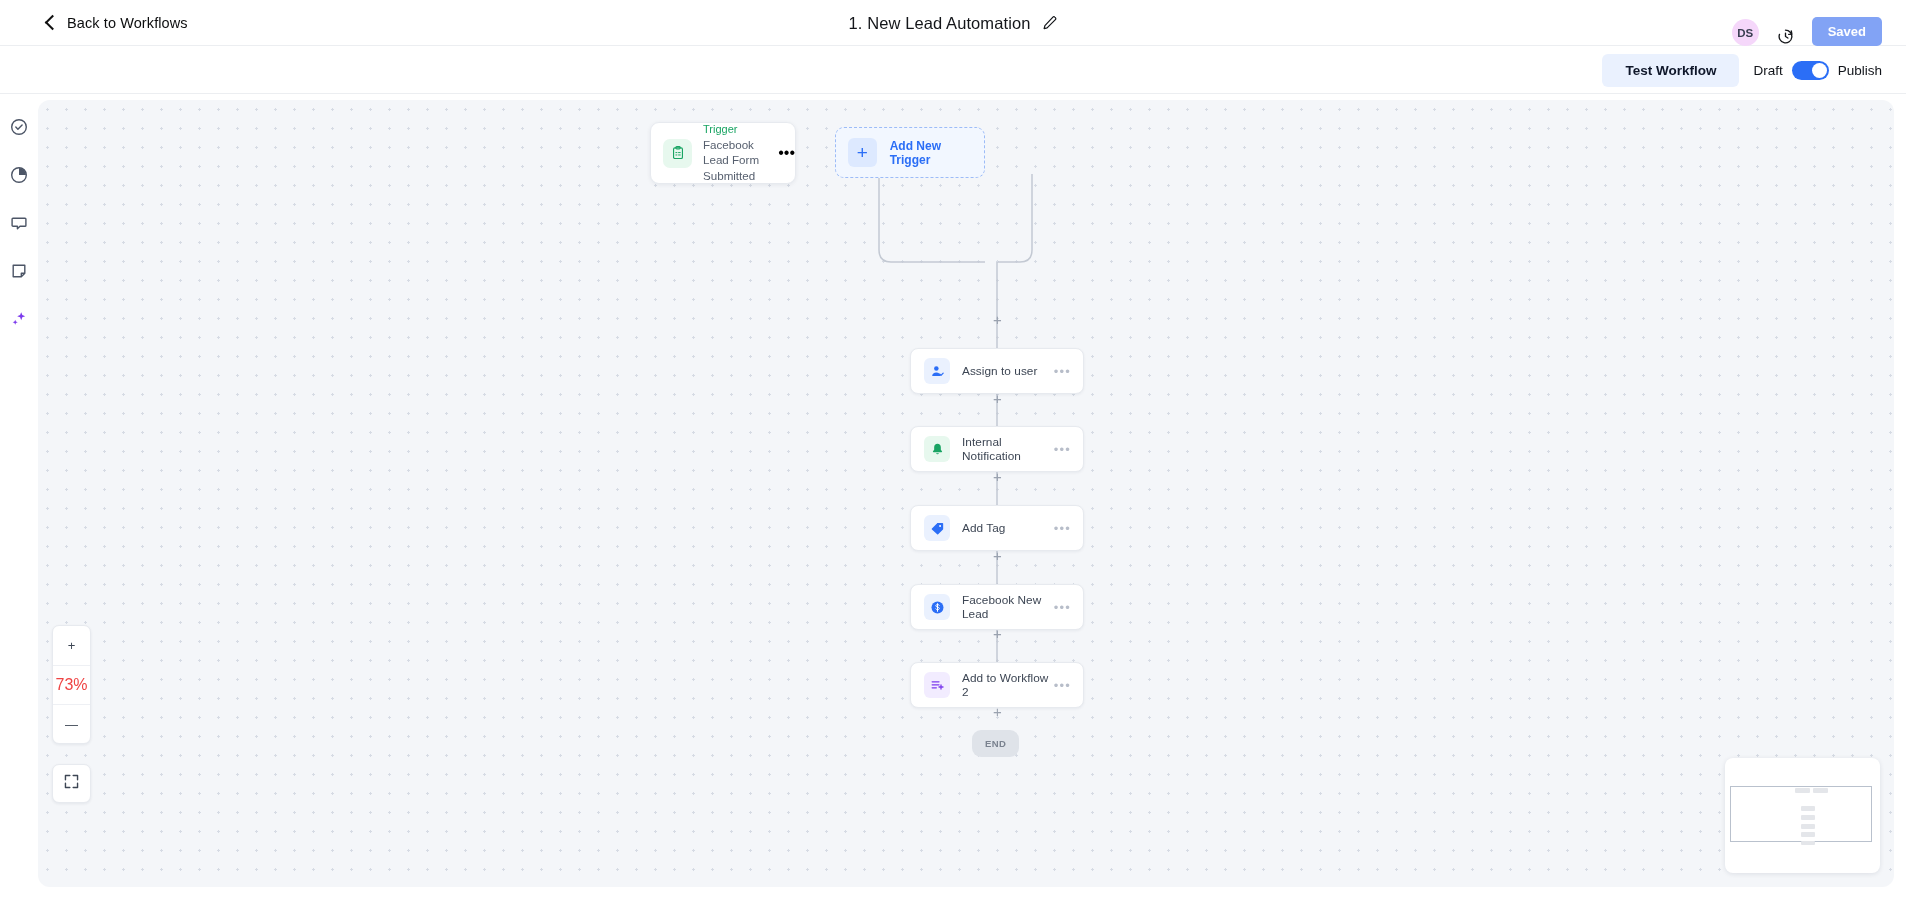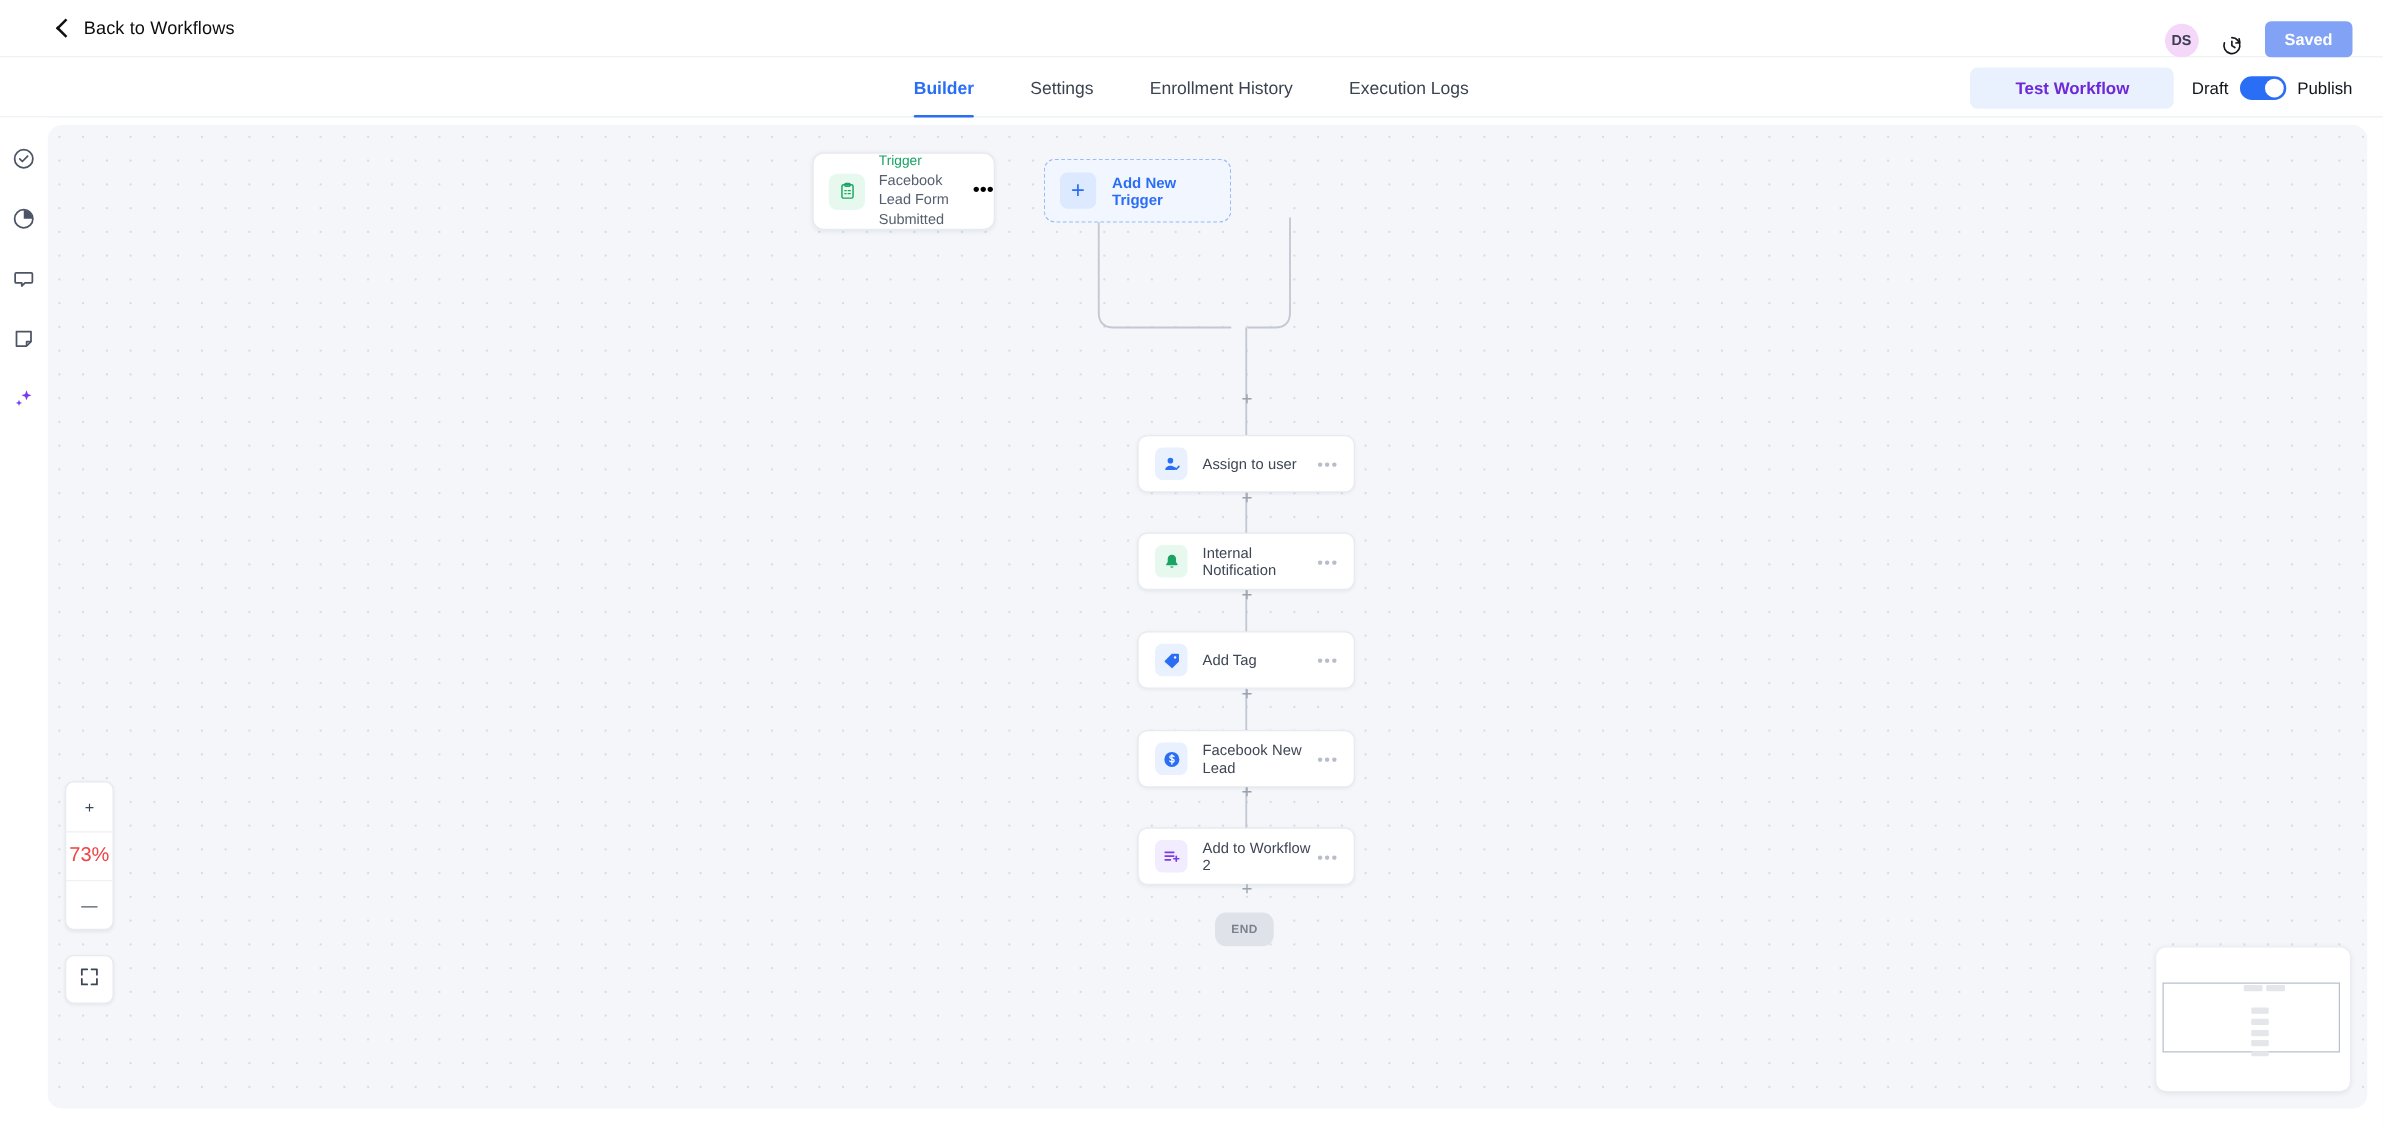--- a/index.html
+++ b/index.html
@@ -69,22 +69,22 @@
   .tab.active { color: #2b6ef6; font-weight: 700; }
   .tab.active::after {
     content: ""; position: absolute; left: 0; right: 0; bottom: 0;
     height: 2.5px; background: #2b6ef6; border-radius: 2px;
   }
   .tabbar-right {
     position: absolute; right: 24px; top: 0; height: 48px;
     display: flex; align-items: center; gap: 14px;
   }
   .test-btn {
-    background: #eaf1fe; color: #6d28d9; border: none; border-radius: 6px;
-    font-size: 13.5px; font-weight: 700; padding: 9px 36px;
+    background: #eaf1fe; color: #0f172a; border: none; border-radius: 6px;
+    font-size: 13.5px; font-weight: 700; padding: 9px 23px;
     font-family: inherit; cursor: pointer;
   }
   .toggle-group { display: flex; align-items: center; gap: 9px; }
   .tg-label { font-size: 13.5px; color: #11141a; }
   .switch {
     width: 37px; height: 19px; border-radius: 11px; background: #2b6ef6;
     position: relative; cursor: pointer;
   }
   .switch .knob {
     position: absolute; right: 2px; top: 2px;
@@ -215,41 +215,43 @@
 </style>
 </head>
 <body>
 
 <div class="topbar">
   <div class="back-link">
     <span class="back-chevron"></span>
     <span class="back-text">Back to Workflows</span>
   </div>
 
+  <div class="title-wrap">
+    <span class="wf-title">1. New Lead Automation</span>
+    <span class="pencil-icon">
+      <svg width="16" height="16" viewBox="0 0 16 16" fill="none">
+        <path d="M11.4 2.1a1.3 1.3 0 0 1 1.9 0l.6.6a1.3 1.3 0 0 1 0 1.9L5.6 12.9l-3 .8.8-3 8-8.6z" stroke="#14161a" stroke-width="1.2" stroke-linejoin="round"></path>
+      </svg>
+    </span>
+  </div>
 
   <div class="topbar-right">
     <div class="avatar">DS</div>
     <span class="hist-icon">
       <svg width="19" height="19" viewBox="0 0 20 20" fill="none">
         <path d="M10 3.3a6.7 6.7 0 1 1-6.3 4.4" stroke="#14161a" stroke-width="1.4" stroke-linecap="round"></path>
         <path d="M16.1 4.2l.6 3.3-3.3.3" stroke="#14161a" stroke-width="1.4" stroke-linecap="round" stroke-linejoin="round"></path>
         <path d="M10 6.4V10l2.5 1.6" stroke="#14161a" stroke-width="1.4" stroke-linecap="round"></path>
       </svg>
     </span>
     <button class="saved-btn">Saved</button>
   </div>
 </div>
 
 <div class="tabbar">
-  <div class="tabs">
-    <div class="tab active">Builder</div>
-    <div class="tab">Settings</div>
-    <div class="tab">Enrollment History</div>
-    <div class="tab">Execution Logs</div>
-  </div>
   <div class="tabbar-right">
     <button class="test-btn">Test Workflow</button>
     <div class="toggle-group">
       <span class="tg-label">Draft</span>
       <div class="switch">
           <span class="knob"></span>
         </div>
       <span class="tg-label">Publish</span>
     </div>
   </div>

